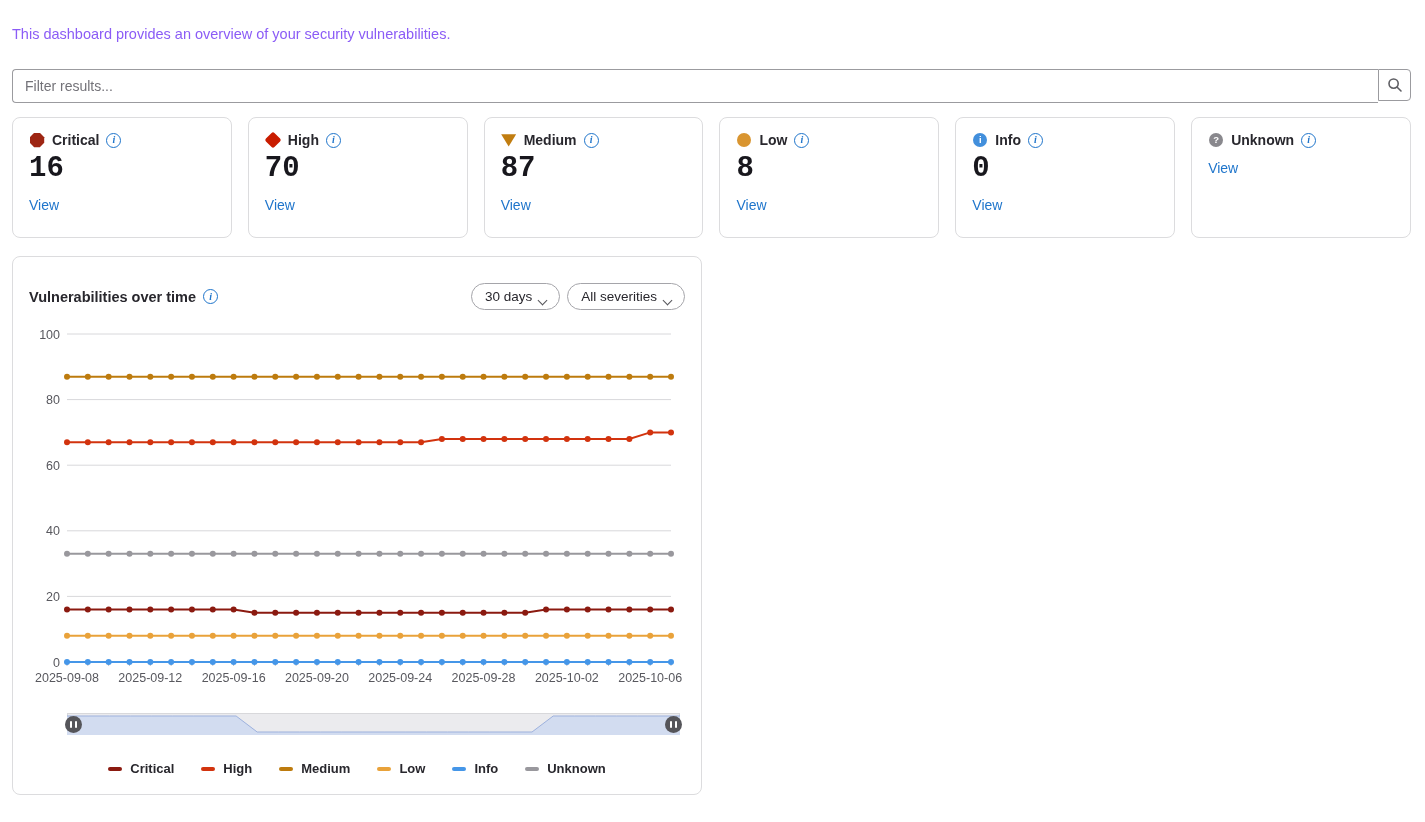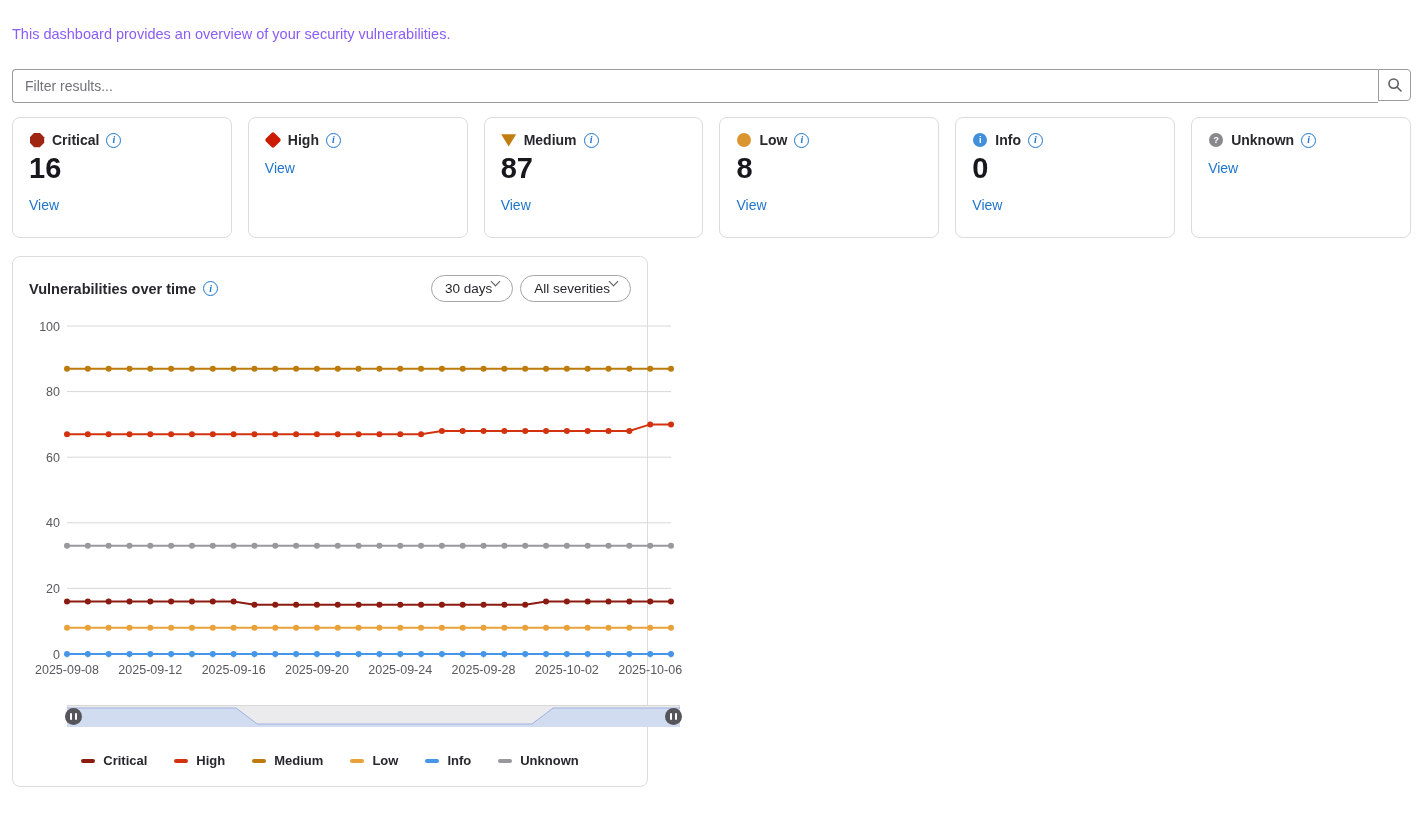--- a/index.html
+++ b/index.html
@@ -27,47 +27,47 @@
   }
 
   
   .cards-row { display:flex; gap:16px; margin-top:16px; }
   .sev-card {
     flex:1; border:1px solid #dcdcde; border-radius:8px; background:#fff;
     padding:14px 16px 12px 16px; height:121px;
   }
   .sev-head { display:flex; align-items:center; gap:7px; }
   .sev-label { font-size:14px; font-weight:700; color:#28272d; }
-  .sev-count { font-size:29px; font-weight:600; color:#18171d; margin-top:5px; line-height:1.1; }
+  .sev-count { font-size:29px; font-weight:600; color:#18171d; margin-top:5px; line-height:1.1;font-family:Liberation Mono, monospace; }
   .view-link { display:inline-block; font-size:14px; color:#1f75cb; margin-top:12px; text-decoration:none; cursor:pointer;text-align:center; }
 
   .icon-16 { width:16px; height:16px; display:inline-flex; align-items:center; justify-content:center; flex:0 0 auto; }
   .shape-octagon { width:15px; height:15px; clip-path:polygon(31% 2%,69% 2%,98% 31%,98% 69%,69% 98%,31% 98%,2% 69%,2% 31%); border-radius:4px; }
   .shape-diamond { width:12px; height:12px; transform:rotate(45deg); border-radius:2px; }
   .shape-triangle { width:15px; height:13px; clip-path:polygon(50% 100%,0 6%,100% 6%); }
   .shape-circle { width:14px; height:14px; border-radius:50%; }
   .glyph-circle { width:14px; height:14px; border-radius:50%; color:#fff; font-size:9.5px; font-weight:700; display:flex; align-items:center; justify-content:center; line-height:1; }
 
   .info-outline {
     width:15px; height:15px; border:1.4px solid #1f75cb; border-radius:50%;
     color:#1f75cb; font-size:10px; font-weight:700; font-family:"Liberation Serif", serif; font-style:italic;
     display:inline-flex; align-items:center; justify-content:center; line-height:1; cursor:pointer;
   }
 
   
   .chart-card {
-    width:636px; margin-top:18px; border:1px solid #dcdcde; border-radius:8px; background:#fff;
-    padding:18px 16px 18px 16px;
+    width:690px; margin-top:18px; border:1px solid #dcdcde; border-radius:8px; background:#fff;
+    padding:26px 16px 18px 16px;
   }
   .chart-header { display:flex; align-items:center; justify-content:space-between; }
   .chart-title-wrap { display:flex; align-items:center; gap:7px; }
   .chart-title { font-size:14.5px; font-weight:700; color:#28272d; }
   .chart-controls { display:flex; align-items:center; gap:7px; }
   .pill-btn {
-    display:flex; align-items:flex-start; border:1px solid #a5a5aa; border-radius:14px;
+    display:flex; align-items:flex-end; gap:7px; border:1px solid #a5a5aa; border-radius:14px;
     background:#fff; padding:5px 13px; font-size:13.5px; color:#28272d; font-family:inherit; cursor:pointer;
   }
   .chev { width:7px; height:7px; border-right:1.6px solid #55555a; border-bottom:1.6px solid #55555a; transform:rotate(45deg); margin-top:-3px; }
   .seg-group { display:flex; border:1px solid #a5a5aa; border-radius:14px; overflow:hidden; background:#fff; }
   .seg-btn { padding:5px 13px; font-size:13.5px; color:#28272d; background:#fff; border:none; font-family:inherit; cursor:pointer; }
   .seg-btn.selected { background:#e4e4e7; box-shadow:inset 0 0 0 1px #89888d; border-radius:3px; }
   .seg-btn + .seg-btn { border-left:1px solid #bfbfc3; }
 
   .chart-svg { display:block; margin-top:10px; }
 
@@ -119,20 +119,21 @@
     </div>
 
     <div class="sev-card">
       <div class="sev-head">
         <span class="icon-16">
           <span class="shape-diamond" style="background-color: rgb(201, 28, 0);"></span>
           </span>
         <span class="sev-label">High</span>
         <span class="info-outline">i</span>
       </div>
+      <div class="sev-count">70</div>
       <a class="view-link">View</a>
     </div>
 
     <div class="sev-card">
       <div class="sev-head">
         <span class="icon-16">
           <span class="shape-triangle" style="background-color: rgb(193, 125, 16);"></span>
           </span>
         <span class="sev-label">Medium</span>
         <span class="info-outline">i</span>

